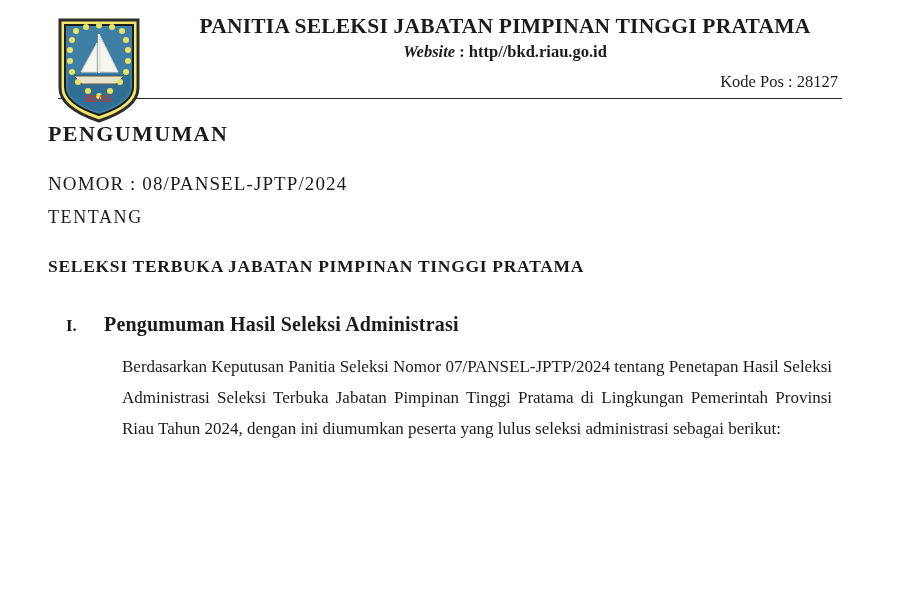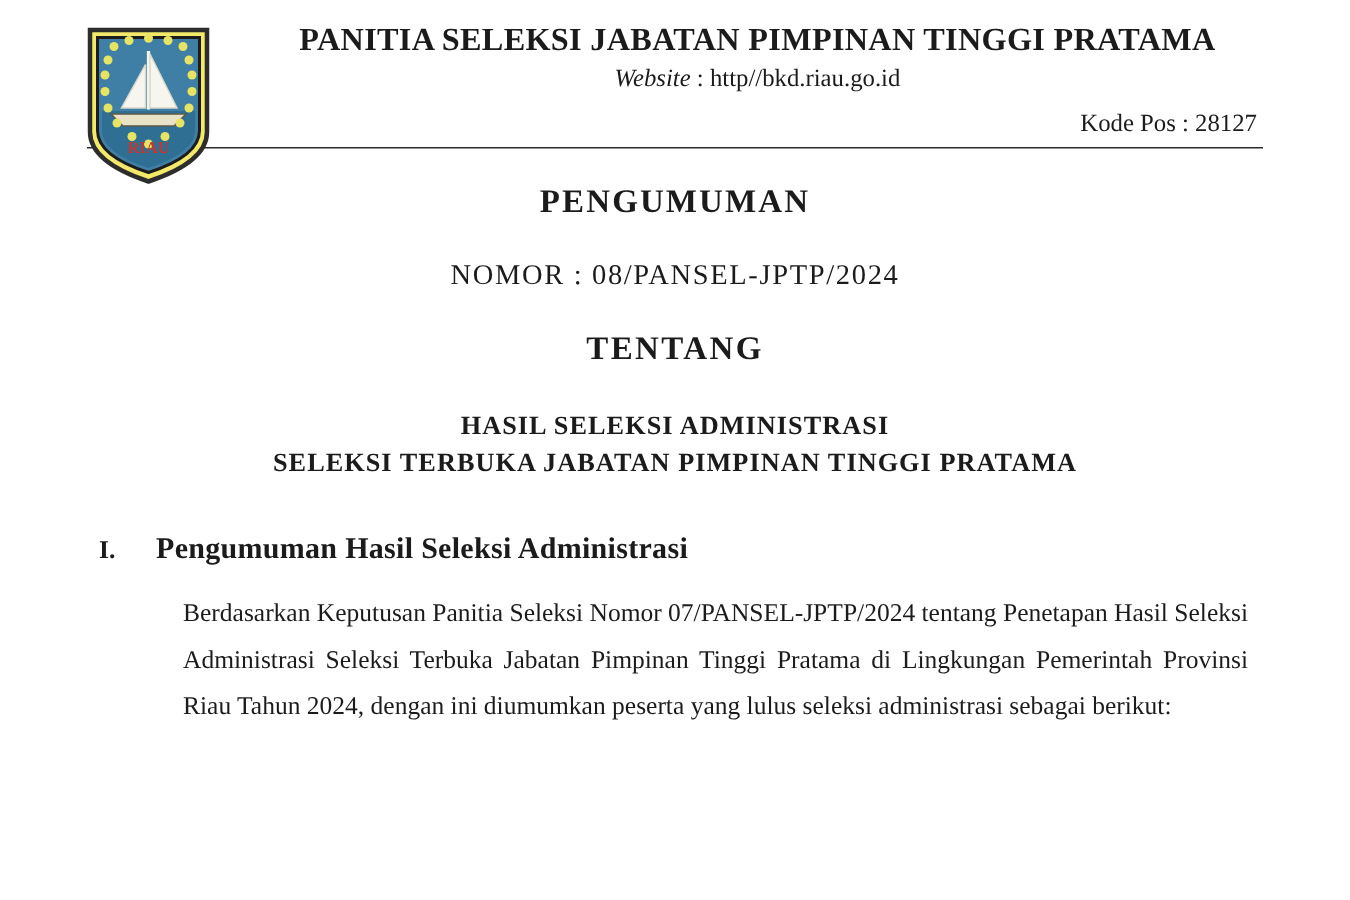--- a/index.html
+++ b/index.html
@@ -53,58 +53,58 @@
   }
   .lh-addr {
     font-size: 16.5px;
     margin-top: 6px;
     line-height: 1.25;
   }
   .lh-web {
     font-size: 16.5px;
     margin-top: 3px;
     line-height: 1.25;
+    font-weight: bold;
   }
   .lh-web i {
     font-style: italic;
   }
   .lh-pos {
     font-size: 16.5px;
     text-align: right;
     margin-top: 9px;
     padding-right: 14px;
     font-family: Liberation Serif, serif;
   }
   .rule {
     border: 0;
     border-top: 1.6px solid #2b2b2b;
     margin: 6px 10px 0 10px;
   }
 
   
   .center-block {
-    text-align: center;
     margin-top: 22px;
   }
   .ann-title {
     font-size: 22px;
     font-weight: bold;
     letter-spacing: 1.4px;
   }
   .ann-number {
     font-size: 19px;
     font-weight: normal;
     letter-spacing: 1.1px;
     margin-top: 26px;
   }
   .ann-about {
-    font-size: 22px;
-    font-weight: bold;
+    font-size: 18px;
+    font-weight: normal;
     letter-spacing: 1.6px;
-    margin-top: 24px;
+    margin-top: 12px;
   }
   .ann-subject {
     margin-top: 26px;
     font-size: 17.5px;
     font-weight: bold;
     letter-spacing: 0.7px;
     line-height: 1.42;
   }
 
   
@@ -179,21 +179,20 @@
 
   <div class="lh-pos">Kode Pos : 28127</div>
 
   <hr class="rule">
 
   <div class="center-block">
     <div class="ann-title">PENGUMUMAN</div>
     <div class="ann-number">NOMOR :  08/PANSEL-JPTP/2024</div>
     <div class="ann-about">TENTANG</div>
     <div class="ann-subject">
-      <div>HASIL SELEKSI ADMINISTRASI</div>
       <div>SELEKSI TERBUKA JABATAN PIMPINAN TINGGI PRATAMA</div>
     </div>
   </div>
 
   <div class="section">
     <div class="section-num">I.</div>
     <div class="section-head">Pengumuman Hasil Seleksi Administrasi</div>
   </div>
 
   <div class="para">Berdasarkan Keputusan Panitia Seleksi Nomor 07/PANSEL-JPTP/2024 tentang Penetapan Hasil Seleksi Administrasi Seleksi Terbuka Jabatan Pimpinan Tinggi Pratama di Lingkungan Pemerintah Provinsi Riau Tahun 2024, dengan ini diumumkan peserta yang lulus seleksi administrasi sebagai berikut:</div>

